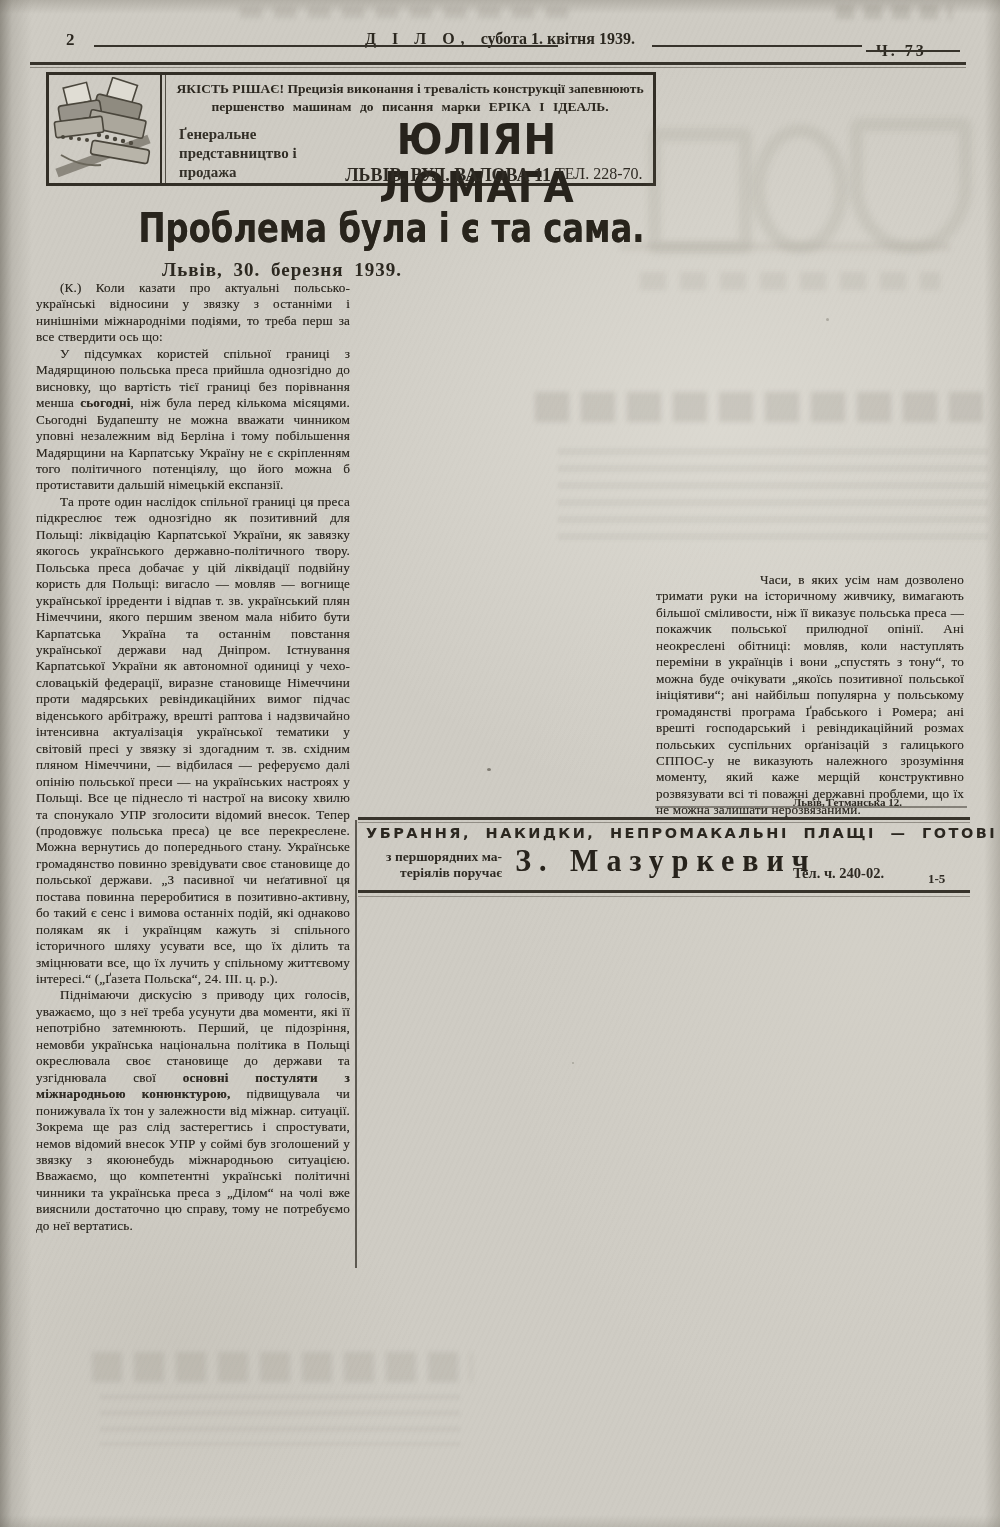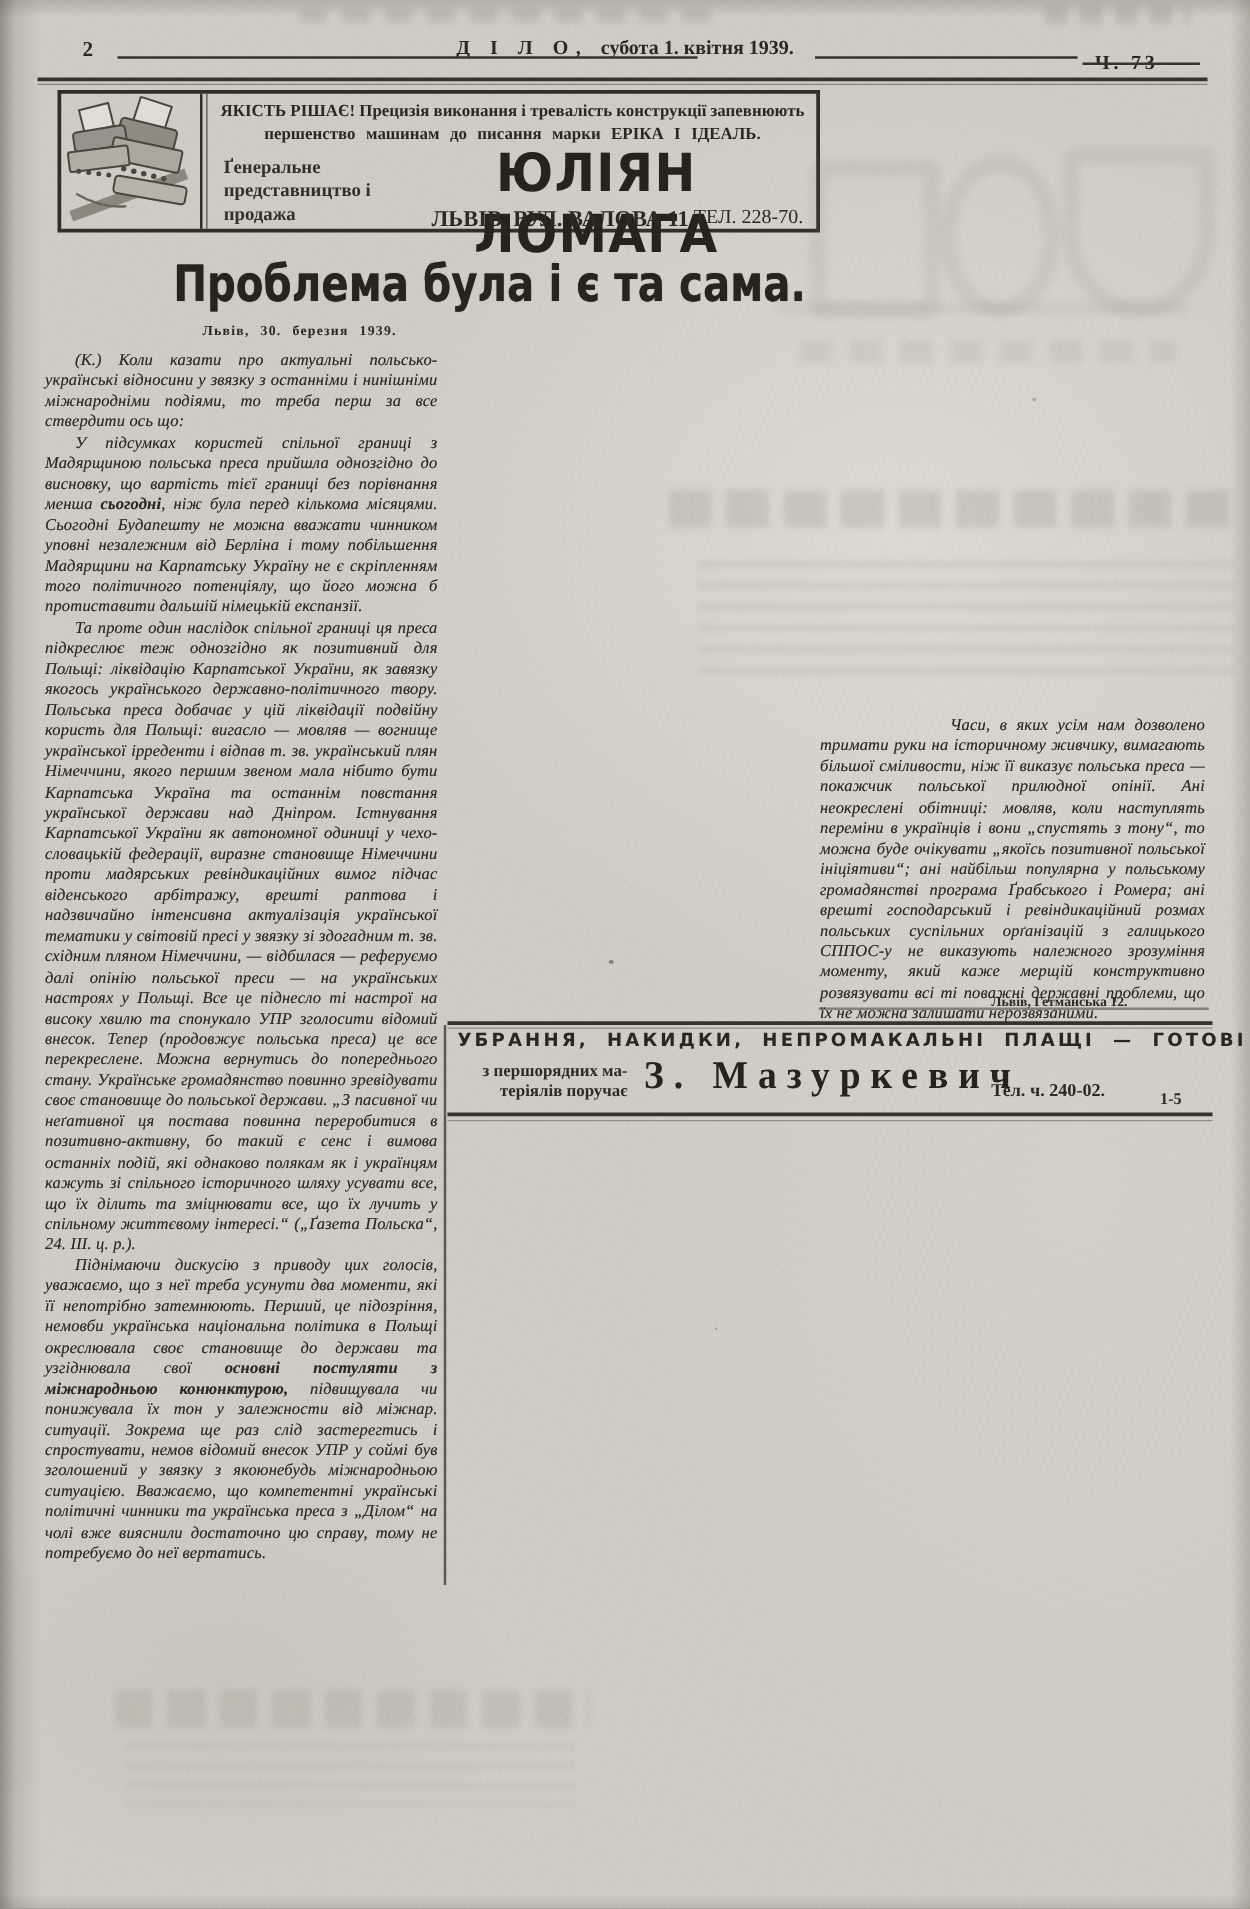--- a/index.html
+++ b/index.html
@@ -37,23 +37,23 @@
   .ad1-role{left:130px;top:50px;width:128px;font-size:15px;font-weight:bold;line-height:19px;color:#332f27;}
   .ad1-name{left:252px;top:40px;width:352px;text-align:center;font-family:"DejaVu Sans",sans-serif;
             font-weight:bold;font-size:39px;letter-spacing:1px;color:#27231c;transform:scale(1,1.08);transform-origin:center top;}
   .ad1-address{left:252px;top:90px;width:250px;text-align:right;font-size:18px;font-weight:bold;}
   .ad1-phone{left:506px;top:90px;width:98px;font-size:16px;font-weight:normal;}
 
   
   .art-title{left:128px;top:204px;width:420px;text-align:center;font-family:"DejaVu Sans",sans-serif;
              font-weight:bold;font-size:34px;color:#28241c;transform:scale(.95,1.18);transform-origin:center top;
              text-shadow:0 0 .6px rgba(40,36,28,.8);white-space:nowrap;}
-  .dateline{left:162px;top:259px;font-size:11px;font-weight:bold;letter-spacing:1px;word-spacing:5px;}
+  .dateline{left:162px;top:259px;font-size:19px;font-weight:bold;letter-spacing:1px;word-spacing:5px;}
   .col{font-size:13.2px;line-height:16.45px;text-align:justify;letter-spacing:.15px;
-       text-shadow:0 0 .4px rgba(46,42,35,.55);font-style:italic;}
+       text-shadow:0 0 .4px rgba(46,42,35,.55);}
   .col p{margin:0;text-indent:24px;}
   .col p b{font-weight:bold;}
   .left-col{left:36px;top:280px;width:314px;}
   .right-col{left:656px;top:572px;width:308px;}
   .right-col p{text-indent:104px;}
 
   
   .mz-headline{left:366px;top:825px;width:596px;text-align:center;font-family:"DejaVu Sans",sans-serif;
                font-weight:bold;font-size:14.5px;letter-spacing:2.5px;word-spacing:7px;color:#2b2720;white-space:nowrap;}
   .mz-lead{left:364px;top:849px;width:138px;text-align:right;font-size:13.5px;font-weight:bold;line-height:16px;}

